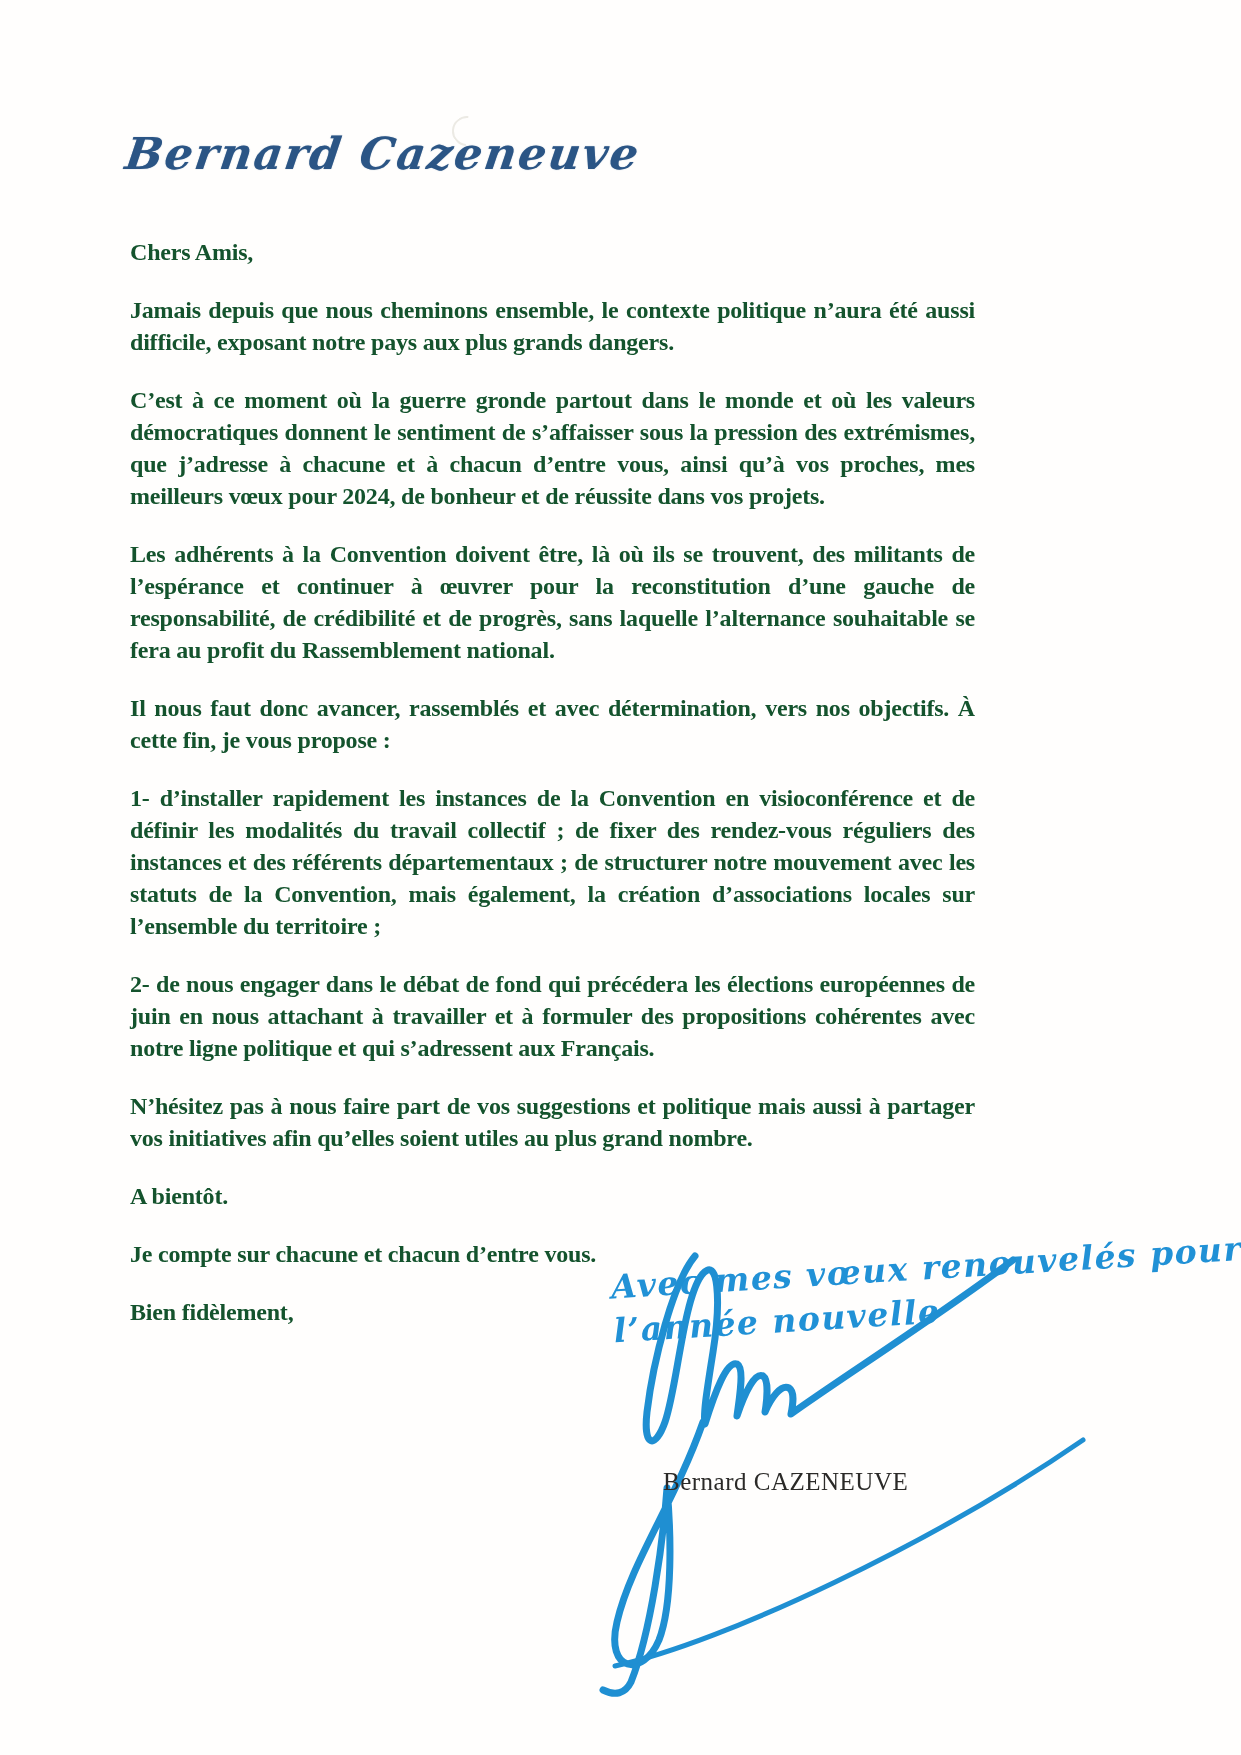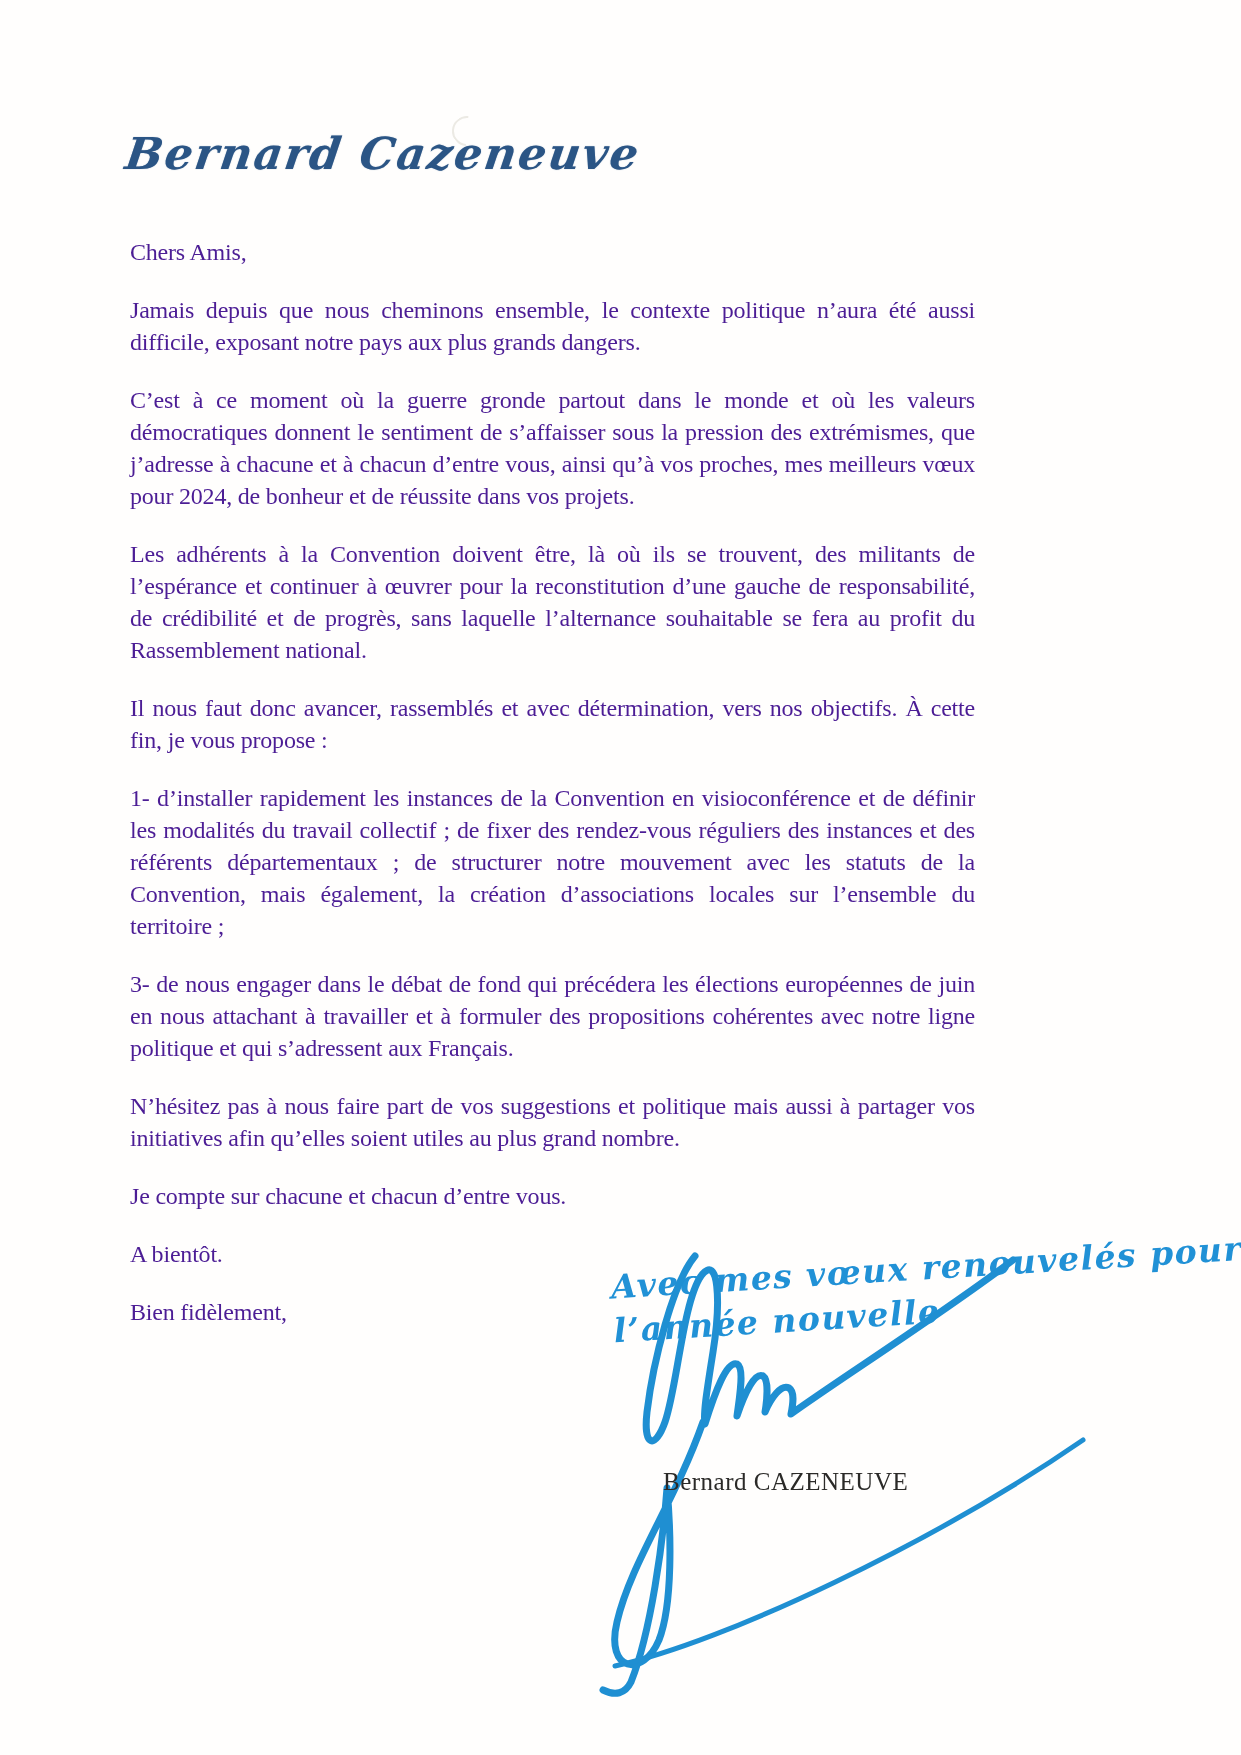--- a/index.html
+++ b/index.html
@@ -21,23 +21,24 @@
     color:#2b5585;
     font-family:"DejaVu Serif", serif;
     font-style:italic;font-weight:700;
     font-size:44px;letter-spacing:2px;
     transform:skewX(-8deg);
     text-shadow:0 0 1px rgba(43,85,133,.5);
     white-space:nowrap;
   }
   .letter-body{
     position:absolute;left:130px;top:236px;width:845px;
-    color:#4c1d95;
+    color:#14532d;
     font-size:24px;line-height:32px;letter-spacing:-0.2px;
     text-align:justify;
+    font-weight:bold;
   }
   .letter-body p{margin:0 0 26px 0;}
   .letter-body p.no-justify{text-align:left;}
   .annotation{
     position:absolute;left:612px;top:1252px;width:440px;
     color:#2191d6;
     font-family:"DejaVu Serif", serif;
     font-style:italic;font-weight:700;
     font-size:33px;letter-spacing:1.5px;
     transform:rotate(-3.5deg);
@@ -63,24 +64,24 @@
 
   <div class="letterhead">Bernard Cazeneuve</div>
 
   <div class="letter-body">
     <p class="no-justify">Chers Amis,</p>
     <p>Jamais depuis que nous cheminons ensemble, le contexte politique n’aura été aussi difficile, exposant notre pays aux plus grands dangers.</p>
     <p>C’est à ce moment où la guerre gronde partout dans le monde et où les valeurs démocratiques donnent le sentiment de s’affaisser sous la pression des extrémismes, que j’adresse à chacune et à chacun d’entre vous, ainsi qu’à vos proches, mes meilleurs vœux pour 2024, de bonheur et de réussite dans vos projets.</p>
     <p>Les adhérents à la Convention doivent être, là où ils se trouvent, des militants de l’espérance et continuer à œuvrer pour la reconstitution d’une gauche de responsabilité, de crédibilité et de progrès, sans laquelle l’alternance souhaitable se fera au profit du Rassemblement national.</p>
     <p>Il nous faut donc avancer, rassemblés et avec détermination, vers nos objectifs. À cette fin, je vous propose :</p>
     <p>1- d’installer rapidement les instances de la Convention en visioconférence et de définir les modalités du travail collectif ; de fixer des rendez-vous réguliers des instances et des référents départementaux ; de structurer notre mouvement avec les statuts de la Convention, mais également, la création d’associations locales sur l’ensemble du territoire ;</p>
-    <p>3- de nous engager dans le débat de fond qui précédera les élections européennes de juin en nous attachant à travailler et à formuler des propositions cohérentes avec notre ligne politique et qui s’adressent aux Français.</p>
+    <p>2- de nous engager dans le débat de fond qui précédera les élections européennes de juin en nous attachant à travailler et à formuler des propositions cohérentes avec notre ligne politique et qui s’adressent aux Français.</p>
     <p>N’hésitez pas à nous faire part de vos suggestions et politique mais aussi à partager vos initiatives afin qu’elles soient utiles au plus grand nombre.</p>
+    <p class="no-justify">A bientôt.</p>
     <p class="no-justify">Je compte sur chacune et chacun d’entre vous.</p>
-    <p class="no-justify">A bientôt.</p>
     <p class="no-justify">Bien fidèlement,</p>
   </div>
 
   <div class="annotation">
     <div>Avec mes vœux renouvelés pour</div>
     <div>l’année nouvelle</div>
   </div>
 
   <div class="signature-wrap">
     <svg width="515" height="460" viewBox="0 0 515 460">

